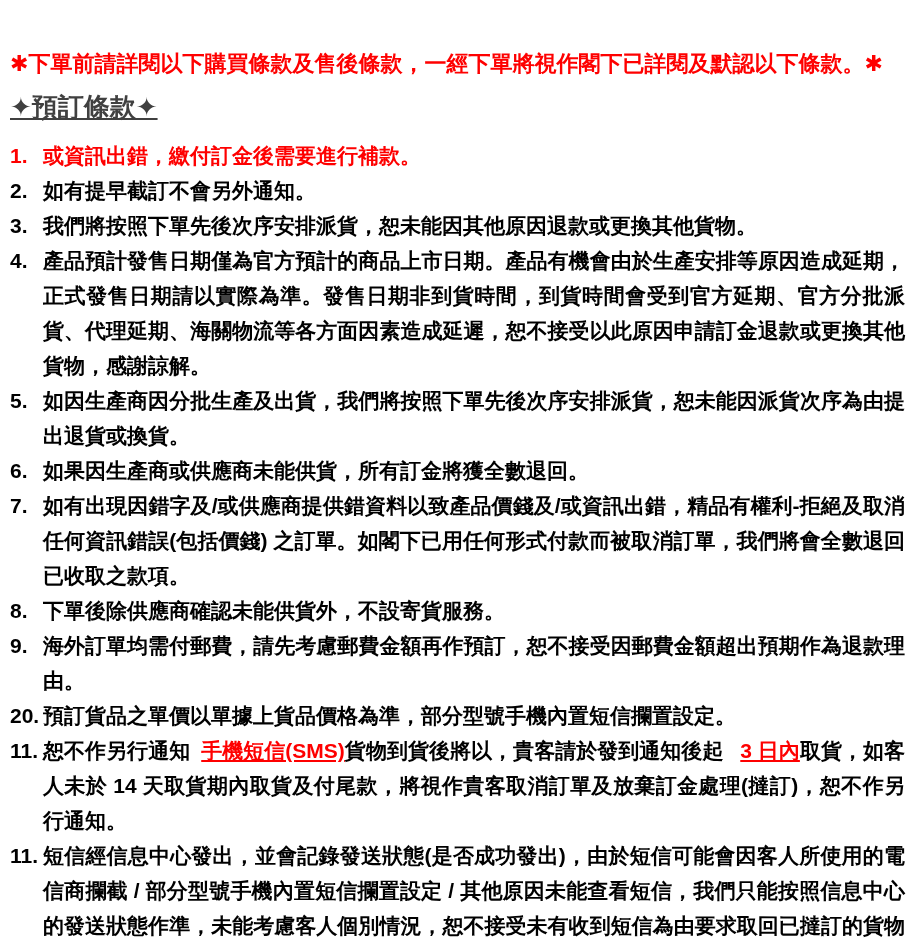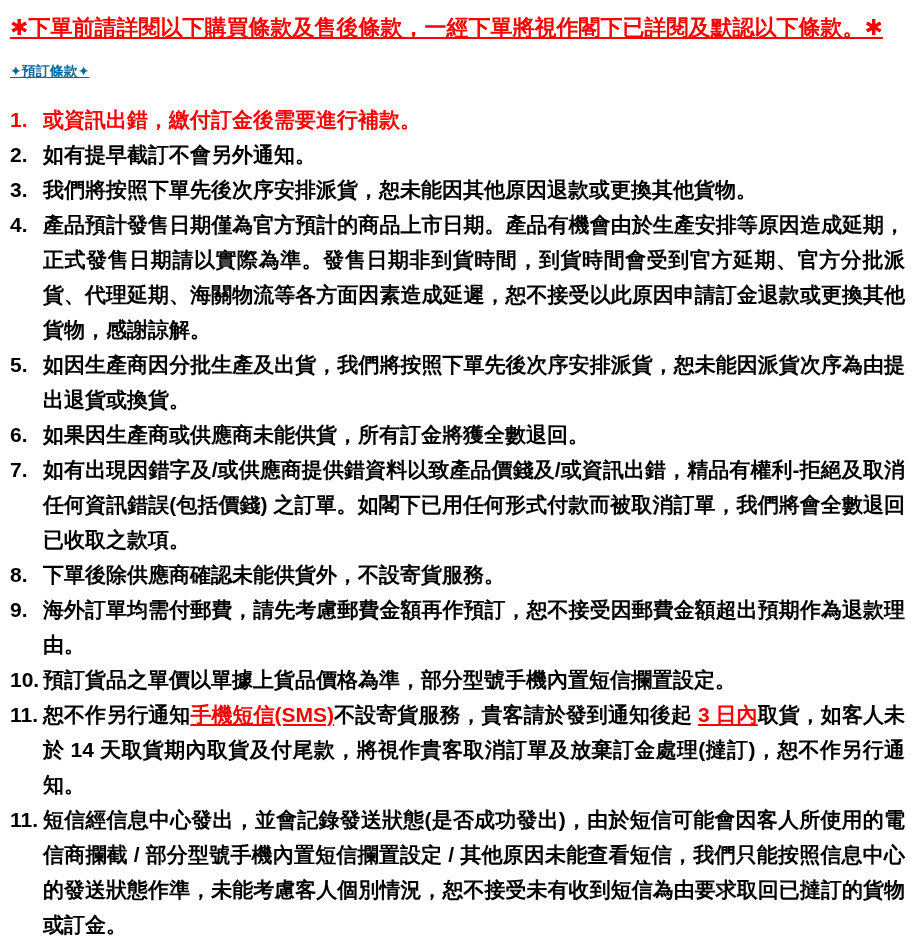--- a/index.html
+++ b/index.html
@@ -11,41 +11,41 @@
     font-weight: bold;
     color: #000000;
     overflow: hidden;
   }
   .page { padding: 14px 6px 0 10px; }
 
   .doc-header {
     font-size: 22px;
     line-height: 27px;
     color: #fe0000;
-    text-decoration: underline;
     margin-bottom: 17px;
     padding-right: 2px;
+    margin-top: 36px;
   }
 
   .section-title-wrap { margin-bottom: 18px; }
   .section-title {
     display: inline-block;
-    font-size: 14px;
+    font-size: 26px;
     line-height: 26px;
-    color: #0369a1;
+    color: #404040;
     text-decoration: underline;
   }
 
   .terms-list { font-size: 21px; }
   .term-item { display: flex; line-height: 35px; }
   .term-number { flex: 0 0 33px; white-space: nowrap; }
   .term-content { flex: 1; text-align: justify; padding-right: 2px; }
   .term-item.red { color: #fe0000; }
 
-  a.seg { font-weight: bold; cursor: pointer; }
+  a.seg { font-weight: bold; cursor: pointer; margin-left: 11px; }
   .red-link { color: #fe0000; text-decoration: underline; }
 </style>
 </head>
 <body>
 
 <div class="page">
   <div class="doc-header">✱下單前請詳閱以下購買條款及售後條款，一經下單將視作閣下已詳閱及默認以下條款。✱</div>
 
   <div class="section-title-wrap">
     <span class="section-title">✦預訂條款✦</span>
@@ -82,26 +82,26 @@
       </div>
       <div class="term-item">
         <span class="term-number">8.</span>
         <span class="term-content"><span class="seg">下單後除供應商確認未能供貨外，不設寄貨服務。</span></span>
       </div>
       <div class="term-item">
         <span class="term-number">9.</span>
         <span class="term-content"><span class="seg">海外訂單均需付郵費，請先考慮郵費金額再作預訂，恕不接受因郵費金額超出預期作為退款理由。</span></span>
       </div>
       <div class="term-item">
-        <span class="term-number">10.</span>
+        <span class="term-number">20.</span>
         <span class="term-content"><span class="seg">預訂貨品之單價以單據上貨品價格為準，部分型號手機內置短信攔置設定。</span></span>
       </div>
       <div class="term-item">
         <span class="term-number">11.</span>
-        <span class="term-content"><span class="seg">恕不作另行通知</span><a class="seg red-link" href="#">手機短信(SMS)</a><span class="seg">不設寄貨服務，貴客請於發到通知後起 </span><a class="seg red-link" href="#">3 日內</a><span class="seg">取貨，如客人未於 14 天取貨期內取貨及付尾款，將視作貴客取消訂單及放棄訂金處理(撻訂)，恕不作另行通知。</span></span>
+        <span class="term-content"><span class="seg">恕不作另行通知</span><a class="seg red-link" href="#">手機短信(SMS)</a><span class="seg">貨物到貨後將以，貴客請於發到通知後起 </span><a class="seg red-link" href="#">3 日內</a><span class="seg">取貨，如客人未於 14 天取貨期內取貨及付尾款，將視作貴客取消訂單及放棄訂金處理(撻訂)，恕不作另行通知。</span></span>
       </div>
       <div class="term-item">
         <span class="term-number">11.</span>
         <span class="term-content"><span class="seg">短信經信息中心發出，並會記錄發送狀態(是否成功發出)，由於短信可能會因客人所使用的電信商攔截 / 部分型號手機內置短信攔置設定 / 其他原因未能查看短信，我們只能按照信息中心的發送狀態作準，未能考慮客人個別情況，恕不接受未有收到短信為由要求取回已撻訂的貨物或訂金。</span></span>
       </div>
       <div class="term-item">
         <span class="term-number">13.</span>
         <span class="term-content"></span>
       </div>
     </div>

